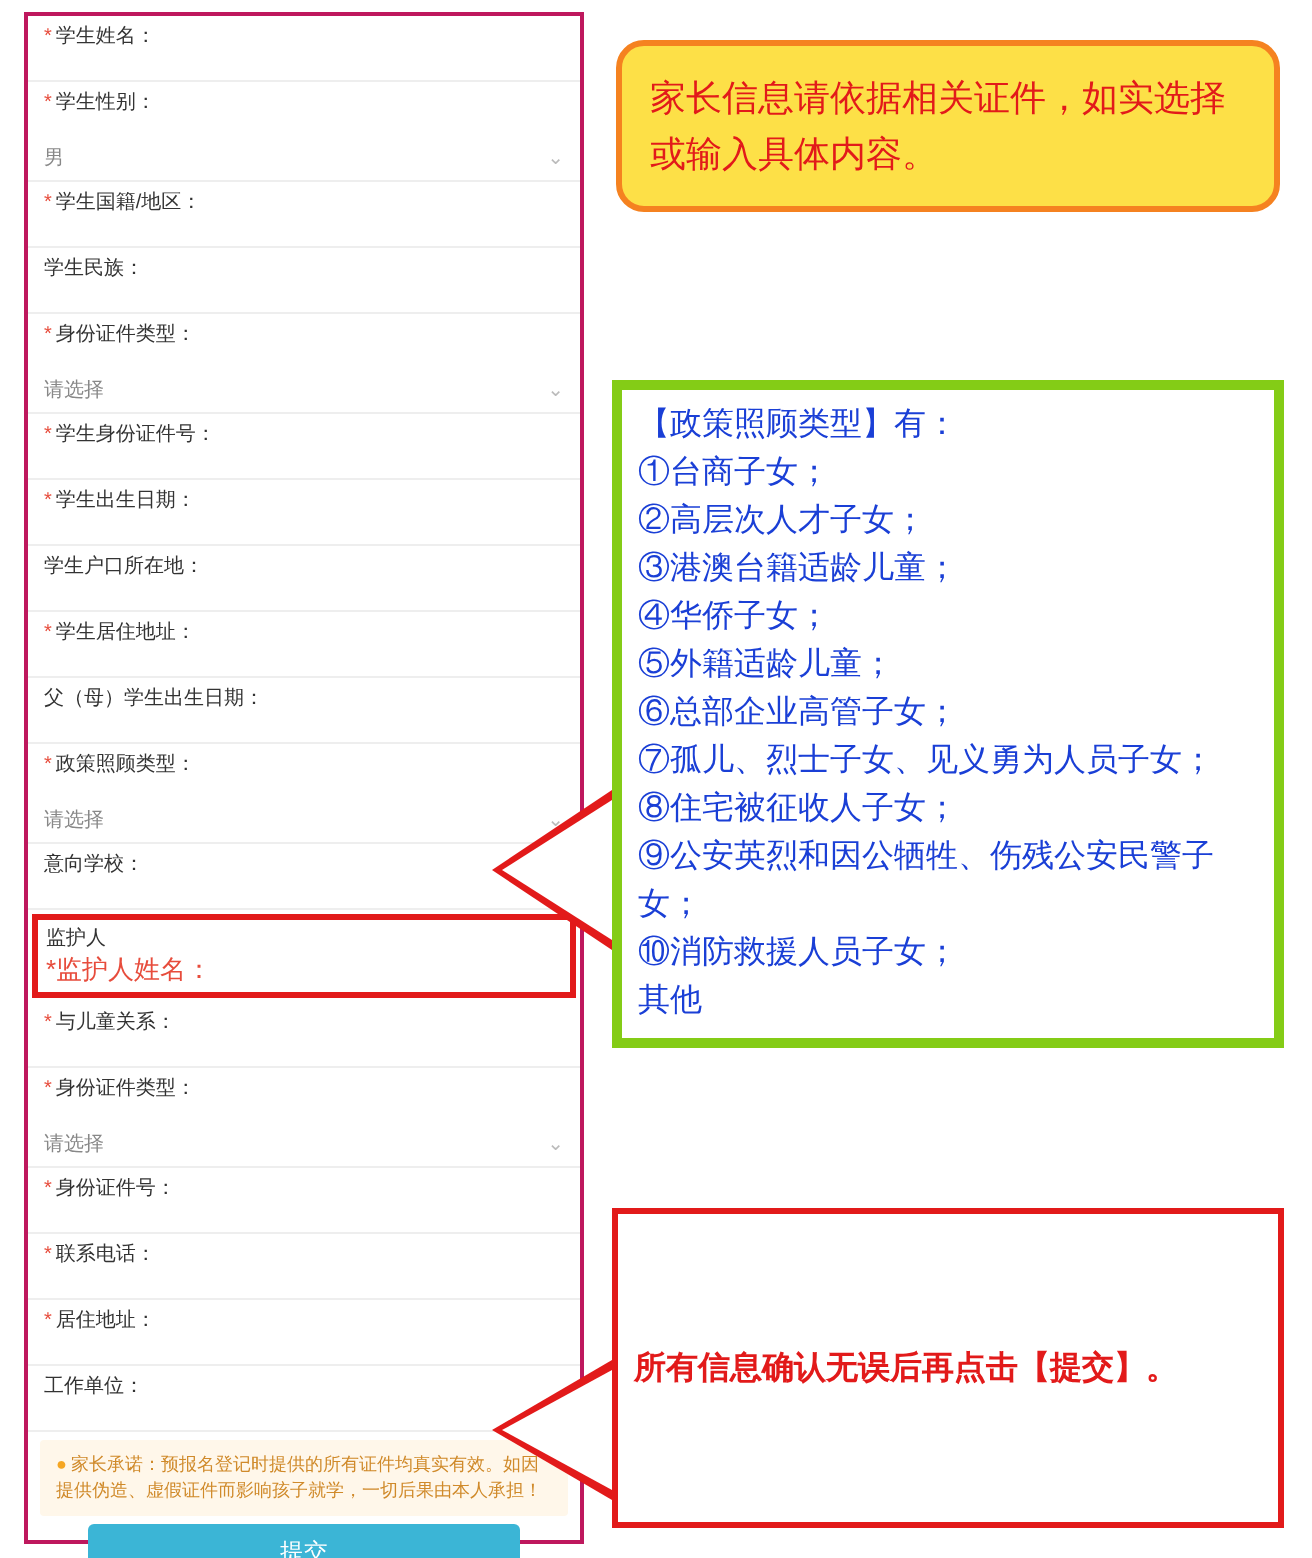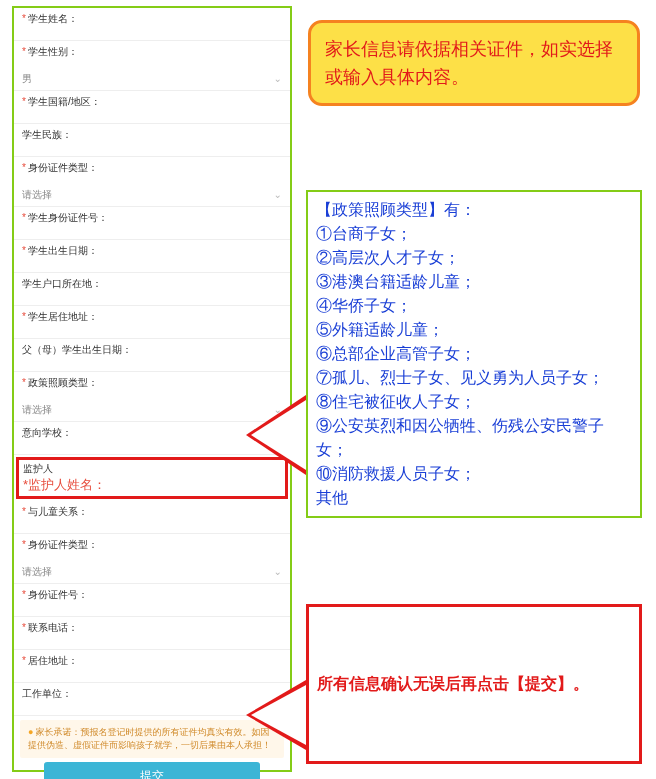--- a/index.html
+++ b/index.html
@@ -10,21 +10,21 @@
     height: 779px;
     position: relative;
     overflow: hidden;
   }
   .phone-frame {
     position: absolute;
     left: 12px;
     top: 6px;
     width: 280px;
     height: 766px;
-    border: 2px solid #84cc16;
+    border: 2px solid #be185d;
     background: #fff;
     font-size: 10px;
     color: #333;
   }
   .form-row {
     border-bottom: 1px solid #eee;
     padding: 4px 8px 2px 8px;
     min-height: 28px;
   }
   .form-label {
@@ -99,21 +99,21 @@
     color: #e21a1a;
     font-family: "SimSun", serif;
     line-height: 28px;
     background: #fde047;
   }
   .callout-policy {
     position: absolute;
     left: 306px;
     top: 190px;
     width: 336px;
-    border: 2px solid #84cc16;
+    border: 5px solid #84cc16;
     padding: 6px 8px;
     font-size: 16px;
     color: #1a3fd6;
     font-family: "SimSun", serif;
     line-height: 24px;
     background: #fff;
   }
   .callout-submit {
     position: absolute;
     left: 306px;

